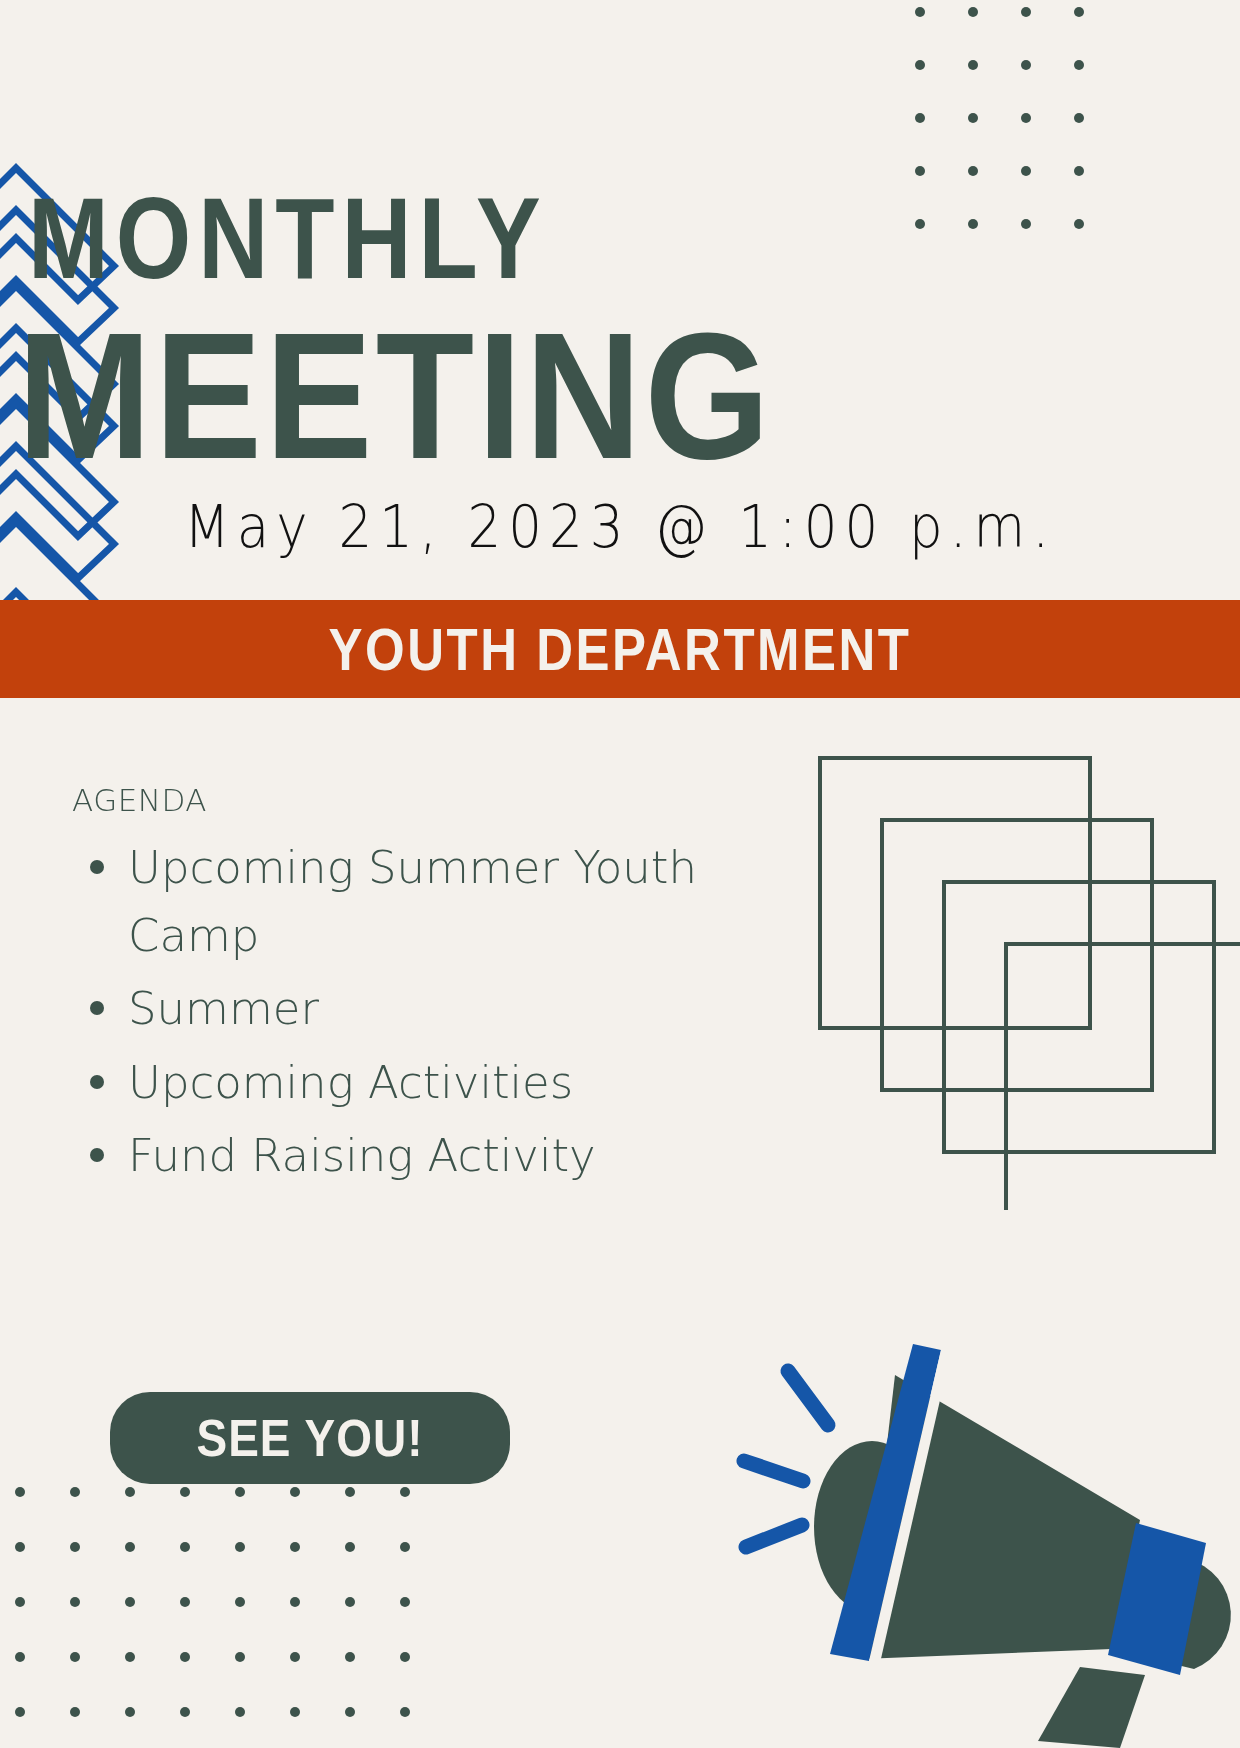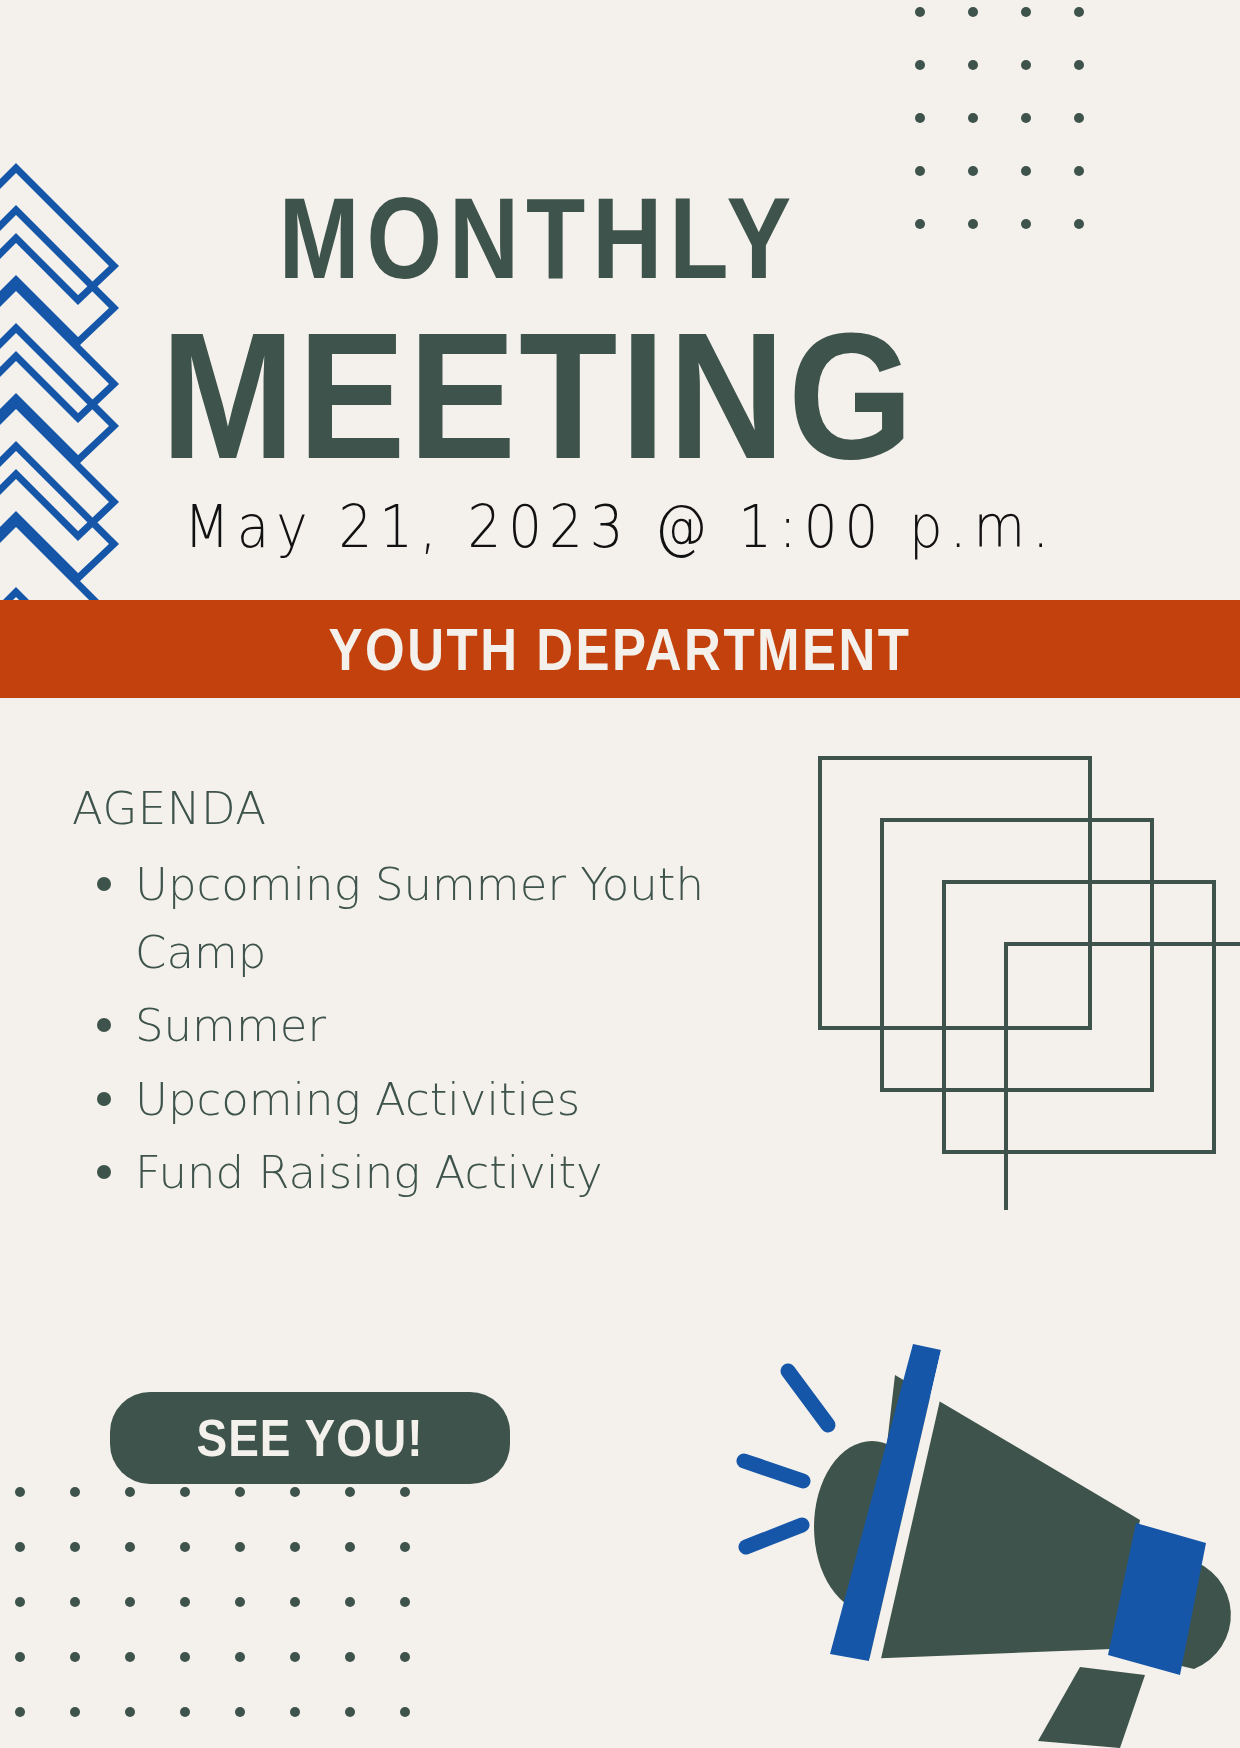--- a/index.html
+++ b/index.html
@@ -49,22 +49,23 @@
     width: 445px;
     height: 480px;
   }
 
   
   .headline {
     position: absolute;
     left: 0;
     top: 182px;
     width: 1077px;
-    text-align: center;
+    text-align: left;
     color: #3d534b;
+    padding-left: 28px;
   }
   .line-monthly {
     font-family: "Liberation Sans", sans-serif;
     font-weight: bold;
     font-size: 97px;
     line-height: 0.98;
     letter-spacing: 7px;
     transform: scaleY(1.18);
     transform-origin: center top;
     margin: 0;
@@ -121,26 +122,26 @@
   .agenda-block {
     position: absolute;
     left: 72px;
     top: 782px;
     width: 700px;
     color: #3d534b;
   }
   .agenda-title {
     font-family: "DejaVu Sans", sans-serif;
     font-weight: 300;
-    font-size: 45px;
+    font-size: 31px;
     letter-spacing: 0.5px;
     margin: 0 0 16px 0;
   }
   .agenda-list {
-    margin: 11px;
+    margin: 4px;
     padding: 0 0 0 52px;
     list-style: none;
   }
   .agenda-item {
     position: relative;
     font-family: "DejaVu Sans", sans-serif;
     font-weight: 300;
     font-size: 45px;
     line-height: 1.5;
     margin: 0 0 6px 0;

